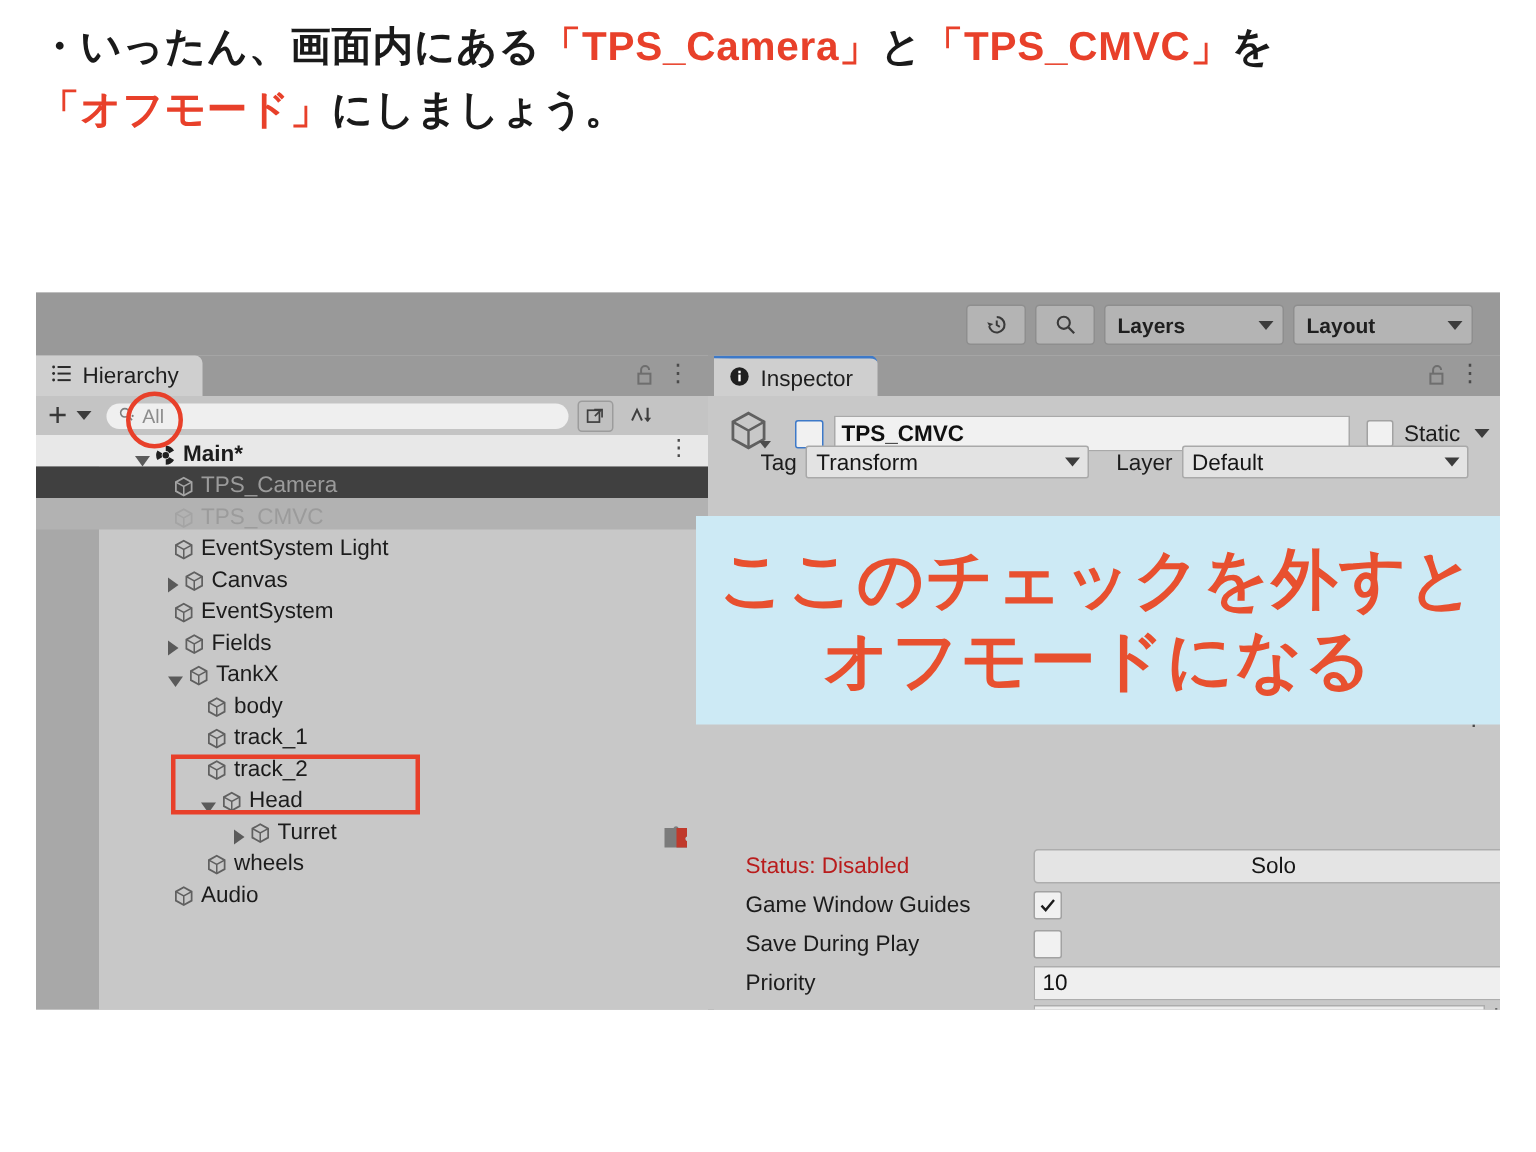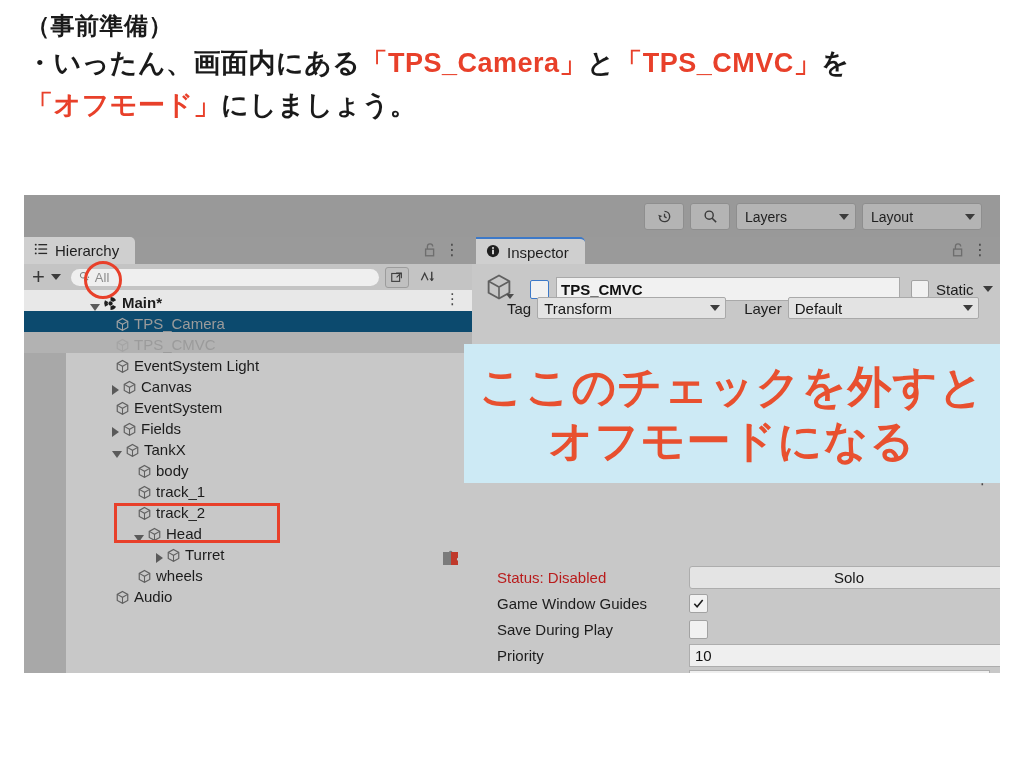--- a/index.html
+++ b/index.html
@@ -17,21 +17,21 @@
   .l3{font-size:27px;line-height:42px;}
   .red{color:#e8402a;}
 
   
   .editor{
     position:absolute;left:24px;top:195px;width:976px;height:478px;
     background:#9a9a9a;overflow:hidden;
   }
 
   
-  .toolbar{position:absolute;left:0;top:0;width:976px;height:42px;background:#999999;}
+  .toolbar{position:absolute;left:0;top:0;width:976px;height:42px;background:#999999;font-weight:bold;}
   .tb-group{position:absolute;right:18px;top:8px;display:flex;align-items:center;gap:6px;}
   .tb-btn{
     width:38px;height:25px;background:#b4b4b4;border:1px solid #8e8e8e;border-radius:3px;
     display:flex;align-items:center;justify-content:center;color:#3a3a3a;
   }
   .tb-drop{
     height:25px;background:#b4b4b4;border:1px solid #8e8e8e;border-radius:3px;
     display:flex;align-items:center;justify-content:space-between;
     padding:0 6px 0 8px;font-size:14px;color:#1f1f1f;
   }
@@ -66,21 +66,21 @@
   .ht-btn{width:22px;height:19px;margin-left:6px;background:#c0c0c0;border:1px solid #9c9c9c;
     border-radius:3px;display:flex;align-items:center;justify-content:center;}
   .ht-btn2{width:24px;height:19px;margin-left:7px;display:flex;align-items:center;justify-content:center;}
 
   .gutter{position:absolute;left:0;top:53px;width:42px;height:383px;background:#a8a8a8;}
   .tree{position:absolute;left:0;top:53px;width:448px;height:383px;}
 
   .row{position:absolute;left:0;width:448px;height:21px;display:flex;align-items:flex-end;}
   .row.root{background:#e8e8e8;}
   .row.sel{background:#b2b2b2;}
-  .row.band{background:#0c4a6e;}
+  .row.band{background:#404040;}
   .row .tri{width:0;height:0;margin-right:3px;}
   .tri-down{border-left:5px solid transparent;border-right:5px solid transparent;border-top:7px solid #5a5a5a;}
   .tri-right{border-top:5px solid transparent;border-bottom:5px solid transparent;border-left:7px solid #5a5a5a;}
   .tri-blank{width:7px;height:7px;margin-right:3px;}
   .rlabel{font-size:15px;color:#1c1c1c;white-space:nowrap;}
   .rlabel.dim{color:#9b9b9b;}
   .row-dots{position:absolute;right:12px;top:1px;font-size:15px;line-height:16px;color:#4a4a4a;}
 
   
   .red-rect{
@@ -154,21 +154,20 @@
   .p-obj{position:absolute;left:217px;width:294px;height:21px;background:#efefef;
     border:1px solid #adadad;display:flex;align-items:center;padding-left:5px;
     font-size:15px;color:#121212;gap:3px;}
   .p-target{position:absolute;left:494px;width:18px;height:18px;}
   .p-gear{position:absolute;left:518px;}
 </style>
 </head>
 <body>
 
 <div class="slide-text">
-  <div class="line l1">（事前準備）</div>
   <div class="line l2">
     <span>・いったん、画面内にある</span><span class="red">「TPS_Camera」</span><span>と</span><span class="red">「TPS_CMVC」</span><span>を</span>
   </div>
   <div class="line l3">
     <span class="red">「オフモード」</span><span>にしましょう。</span>
   </div>
 </div>
 
 <div class="editor">
 

